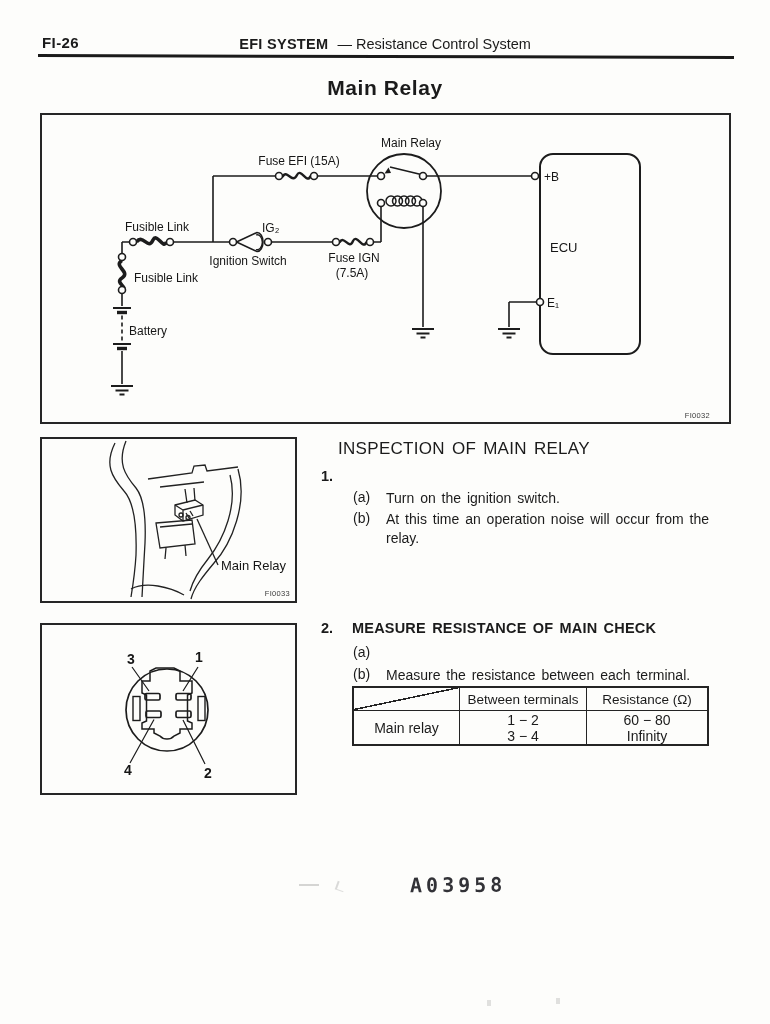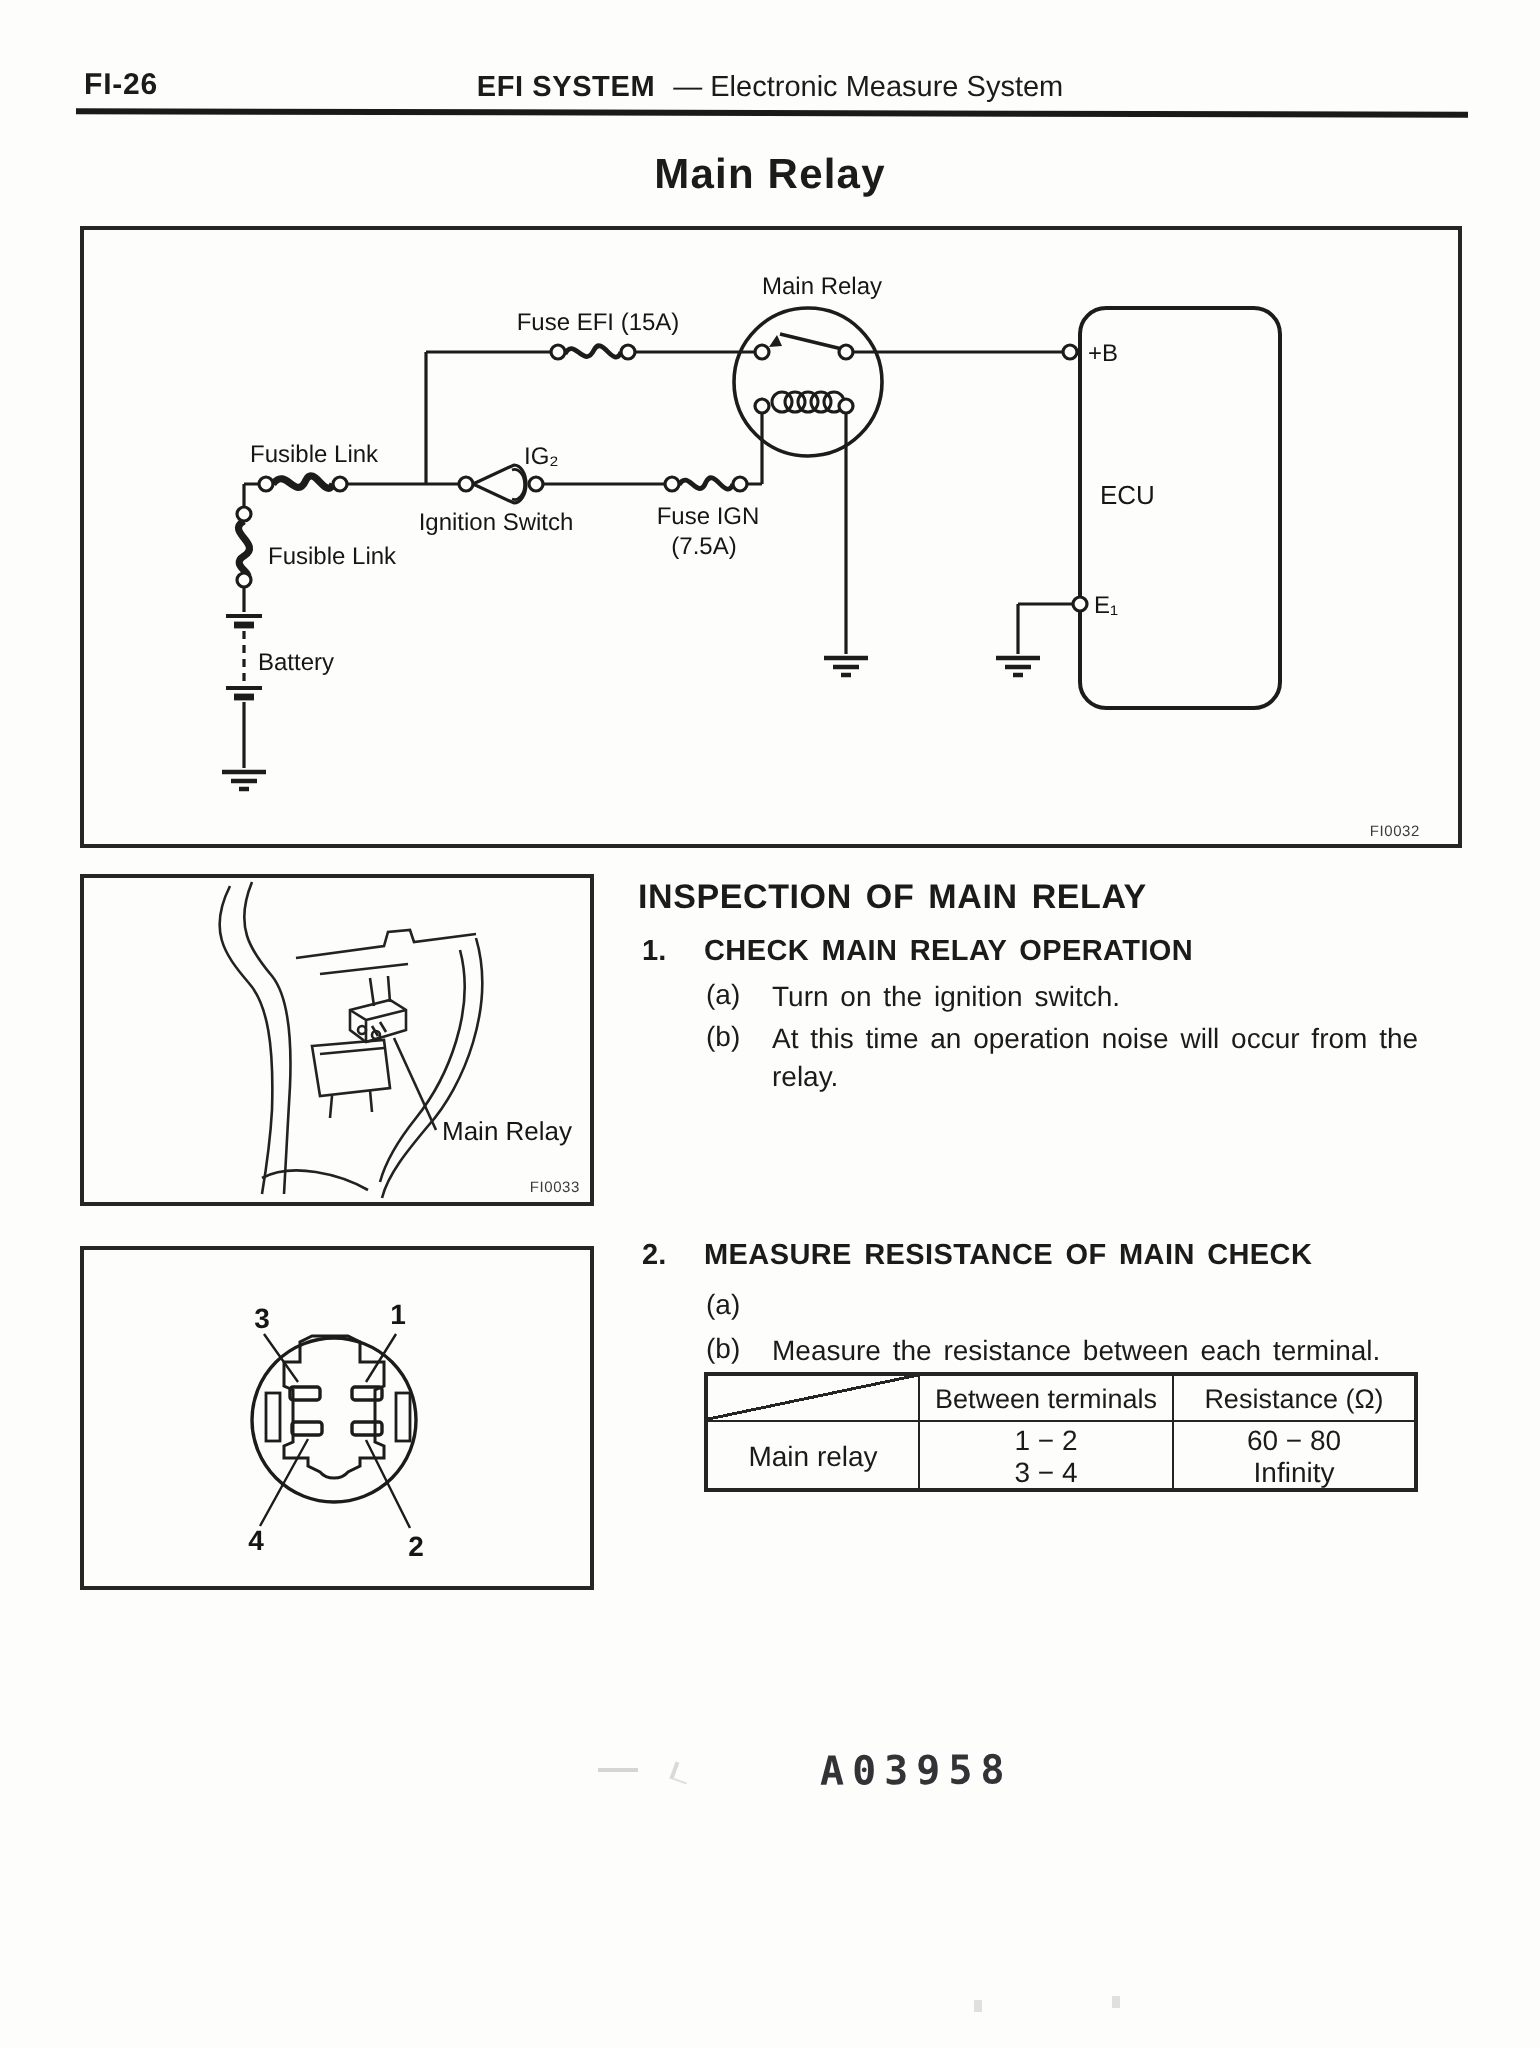--- a/index.html
+++ b/index.html
@@ -26,21 +26,21 @@
   .box-location { left:40px; top:437px; width:257px; height:166px; }
   .box-connector { left:40px; top:623px; width:257px; height:172px; }
   svg { display:block; }
   svg text { font-family:"Liberation Sans","DejaVu Sans",sans-serif; fill:#161616; }
   .lbl  { font-size:12px; }
   .lbl13 { font-size:13px; }
   .figcode { font-size:7.5px; fill:#3a3a3a; letter-spacing:.3px; }
   .pin { font-size:14px; font-weight:700; }
 
   
-  .insp-heading { left:319px; top:439px; font-size:17px; font-weight:700; letter-spacing:.3px; word-spacing:2px; }
+  .insp-heading { left:338px; top:439px; font-size:17px; font-weight:400; letter-spacing:.3px; word-spacing:2px; }
   .step-num  { font-size:14.5px; font-weight:700; }
   .step-title{ font-size:14.5px; font-weight:700; letter-spacing:.2px; word-spacing:2px; }
   .sub-label { font-size:14px; }
   .sub-text  { font-size:14px; word-spacing:2px; line-height:19px; }
 
   
   .resist-table { left:352px; top:686px; width:357px; border:2px solid #242424; display:grid;
                   grid-template-columns:105px 127px 121px; font-size:13.5px; }
   .rt-cell { border-left:1.5px solid #242424; display:flex; align-items:center; justify-content:center;
              text-align:center; }
@@ -60,21 +60,21 @@
   .speck { width:4px; height:6px; background:#aaa; opacity:.35; }
 </style>
 </head>
 <body>
 
 <div class="page">
 
   <div class="abs page-number">FI-26</div>
   <div class="abs header-center">
     <span class="sys">EFI SYSTEM</span>
-    <span class="sec">— Electronic Measure System</span>
+    <span class="sec">— Resistance Control System</span>
   </div>
   <div class="abs header-rule"></div>
   <div class="abs doc-title">Main Relay</div>
 
   <div class="abs figbox box-circuit">
     <svg width="687" height="307" viewBox="0 0 687 307">
       <g stroke="#1c1c1c" stroke-width="1.6" fill="none">
         <path d="M171,61 H233.5 M275.5,61 H335.5 M384.5,61 H489.5 M171,61 V127
                  M80,127 H87.5 M131.5,127 H187.5 M229.5,127 H290.5
                  M331.5,127 H339 M339,127 V91.5
@@ -222,21 +222,20 @@
       <text x="89" y="39" text-anchor="middle" class="pin">3</text>
       <text x="157" y="37" text-anchor="middle" class="pin">1</text>
       <text x="86" y="150" text-anchor="middle" class="pin">4</text>
       <text x="166" y="153" text-anchor="middle" class="pin">2</text>
     </svg>
   </div>
 
   <div class="abs insp-heading">INSPECTION OF MAIN RELAY</div>
 
   <div class="abs step-num" style="left:321px; top:468px;">1.</div>
-  <div class="abs step-title" style="left:352px; top:468px;">CHECK MAIN RELAY OPERATION</div>
   <div class="abs sub-label" style="left:353px; top:489px;">(a)</div>
   <div class="abs sub-text" style="left:386px; top:489px;">Turn on the ignition switch.</div>
   <div class="abs sub-label" style="left:353px; top:510px;">(b)</div>
   <div class="abs sub-text" style="left:386px; top:510px; width:358px;">At this time an operation noise will occur from the relay.</div>
 
   <div class="abs step-num" style="left:321px; top:620px;">2.</div>
   <div class="abs step-title" style="left:352px; top:620px;">MEASURE RESISTANCE OF MAIN CHECK</div>
   <div class="abs sub-label" style="left:353px; top:644px;">(a)</div>
   <div class="abs sub-label" style="left:353px; top:666px;">(b)</div>
   <div class="abs sub-text" style="left:386px; top:666px;">Measure the resistance between each terminal.</div>

